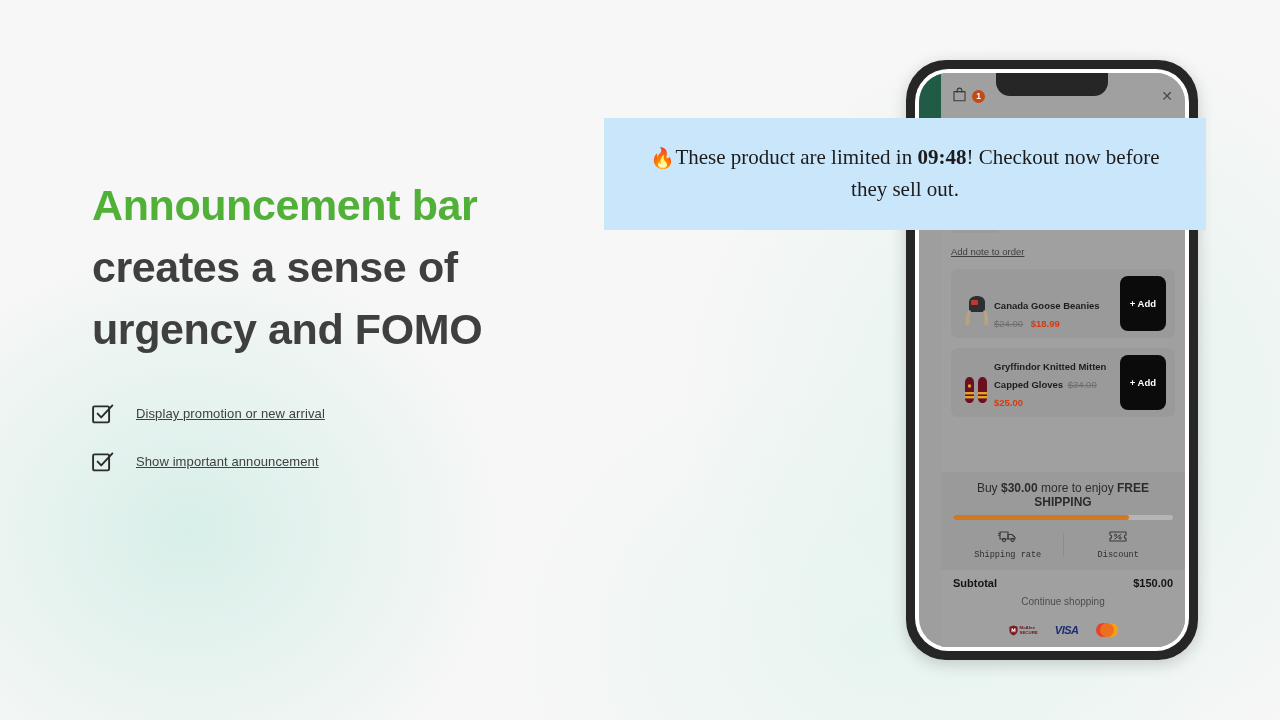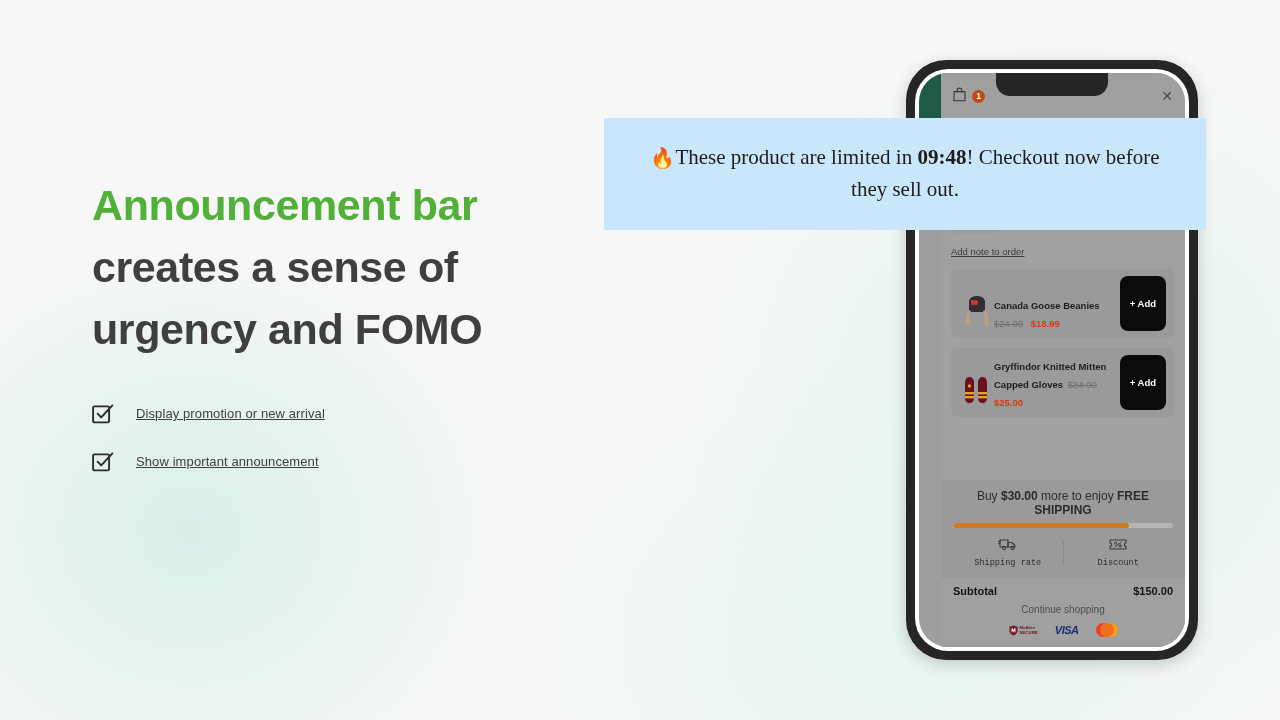--- a/index.html
+++ b/index.html
@@ -116,21 +116,21 @@
 
   .totals { background:#a0a0a0; padding:7px 12px 10px; }
   .sub-row { display:flex; justify-content:space-between; align-items:flex-end; }
   .sub-label { font-size:11px; font-weight:bold; color:#141414; }
   .sub-value { font-size:11px; font-weight:bold; color:#141414; }
   .checkout-btn {
     margin-top:8px; background:#000; color:#fff; text-align:center;
     padding:9px 0; border-radius:4px; font-size:11px; font-weight:bold;
   }
   .continue-link { display:block; text-align:center; margin-top:7px; font-size:10px; color:#4d4d4d; }
-  .pay-row { display:flex; align-items:center; justify-content:center; gap:17px; margin-top:8px; }
+  .pay-row { display:flex; align-items:center; justify-content:center; gap:17px; margin-top:16px; }
   .mcafee { display:flex; align-items:center; gap:2px; }
   .mc-text { font-size:4.4px; line-height:1.15; color:#6a1418; font-weight:bold; }
   .visa { font-size:11px; font-weight:bold; font-style:italic; color:#1a2d73; letter-spacing:-0.5px; }
   .mcard { position:relative; width:22px; height:14px; }
   .mcard i { position:absolute; top:0; width:14px; height:14px; border-radius:50%; }
   .mcard .c1 { left:0; background:#e8402a; }
   .mcard .c2 { right:0; background:#f6a01a; }
   .mcard .c3 { left:4px; width:14px; background:#ef6f20; }
 
   

